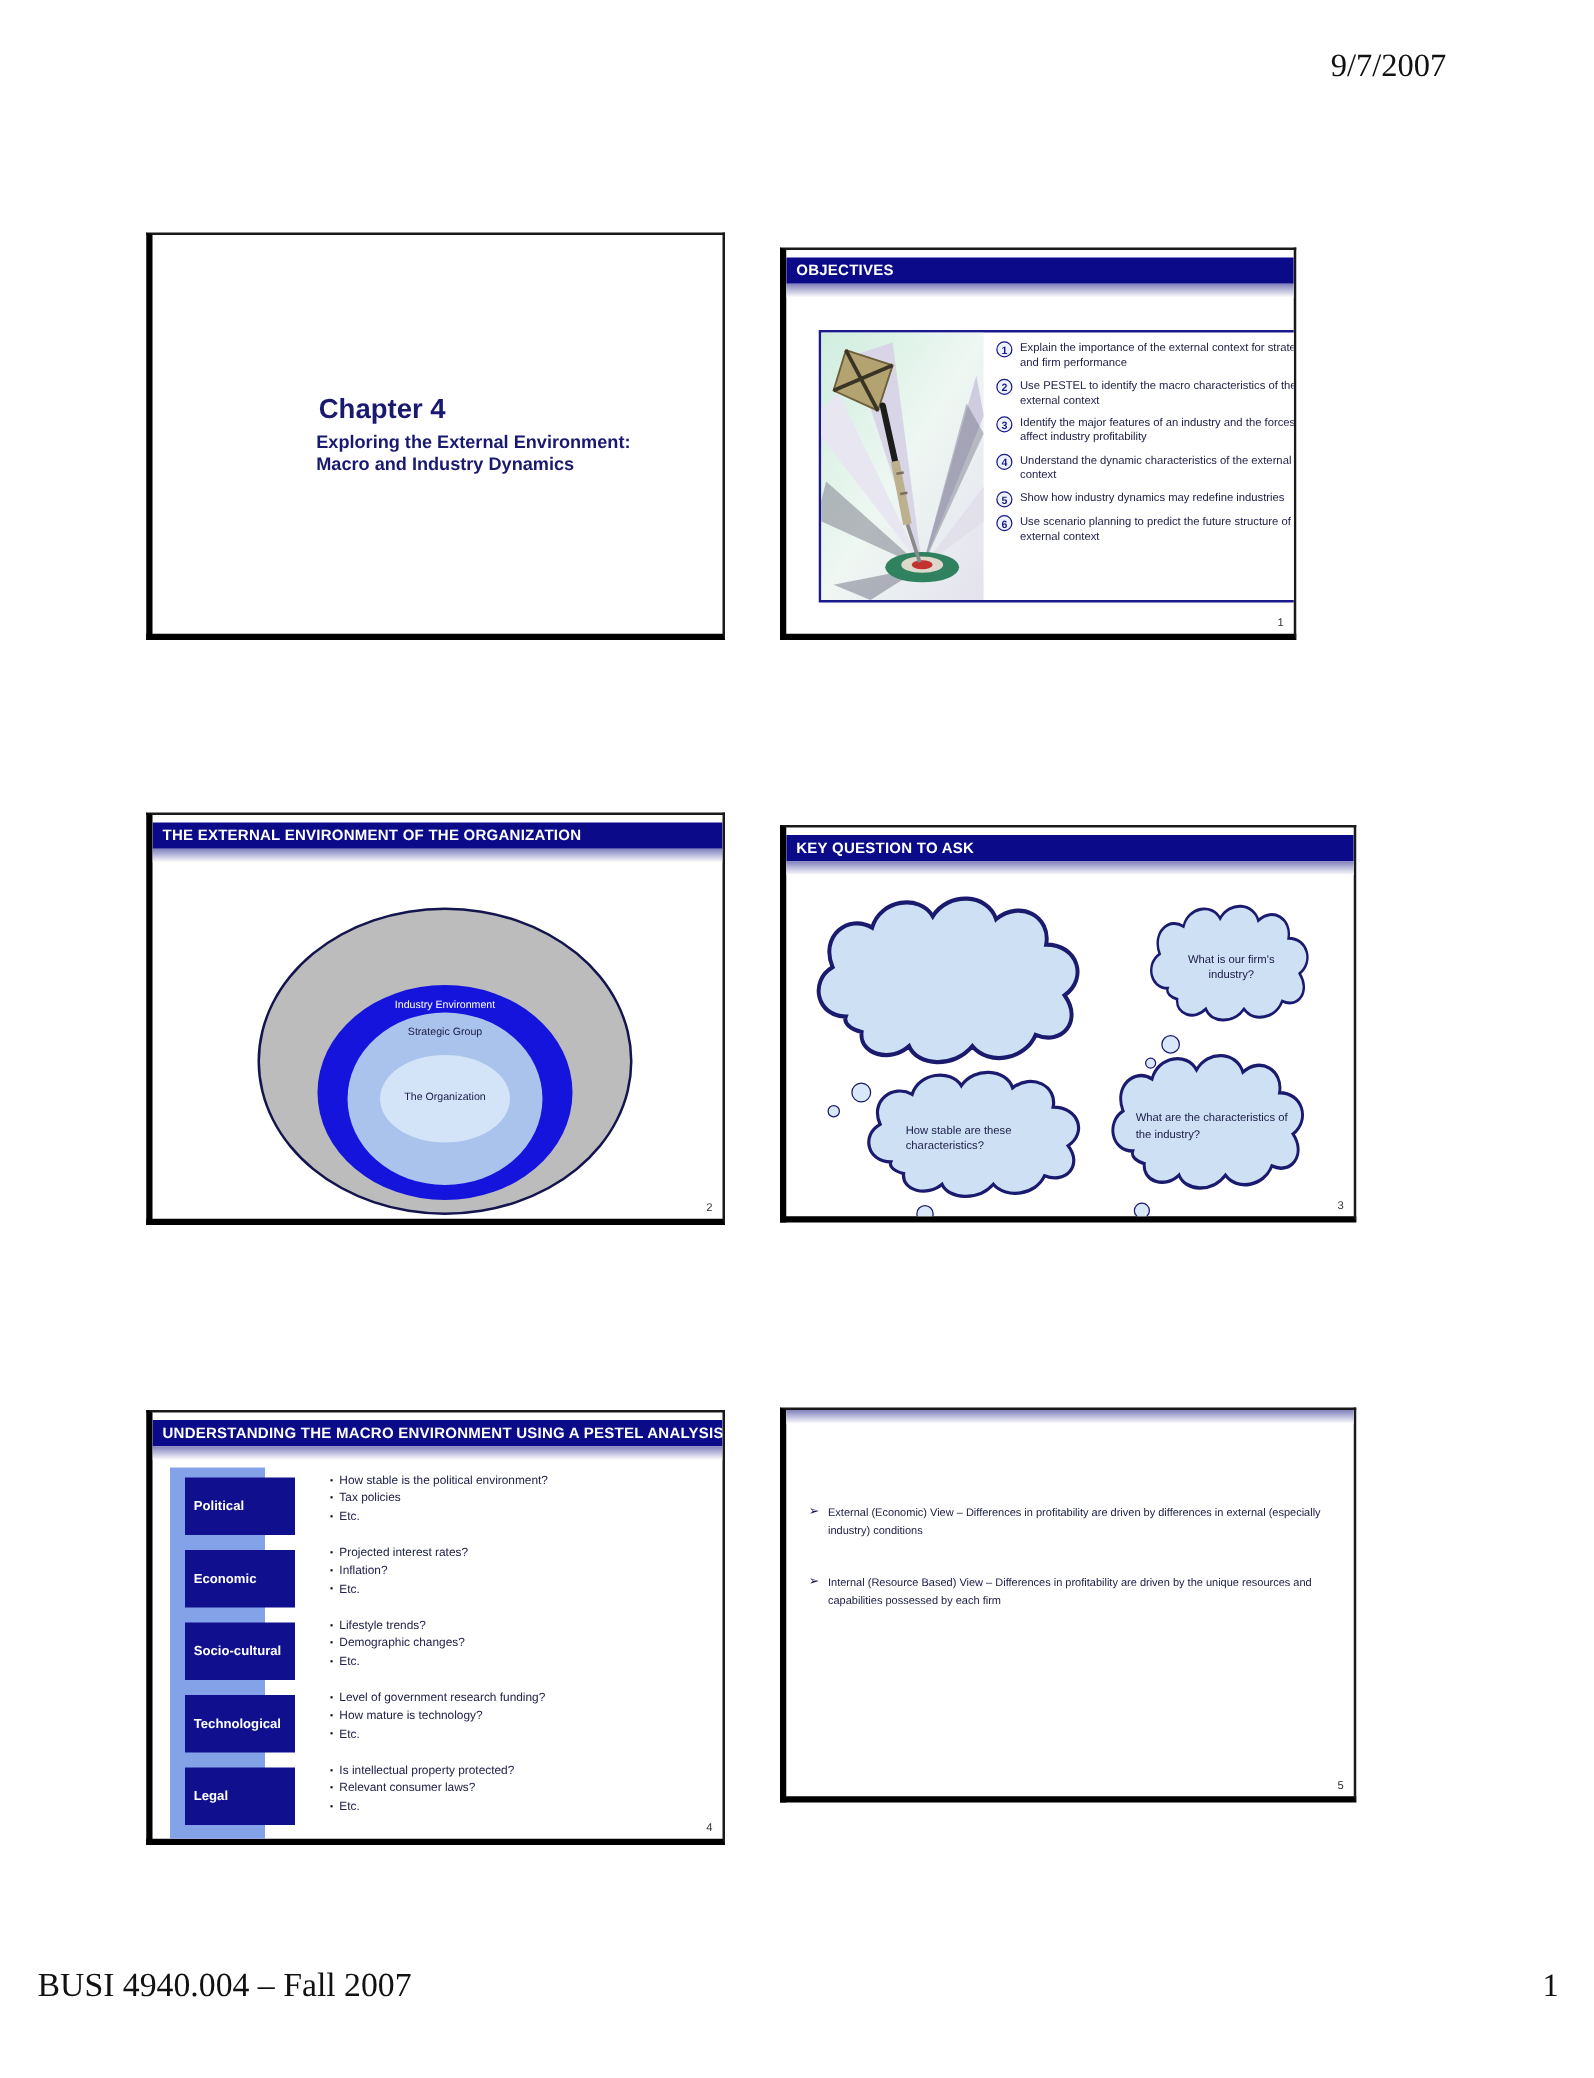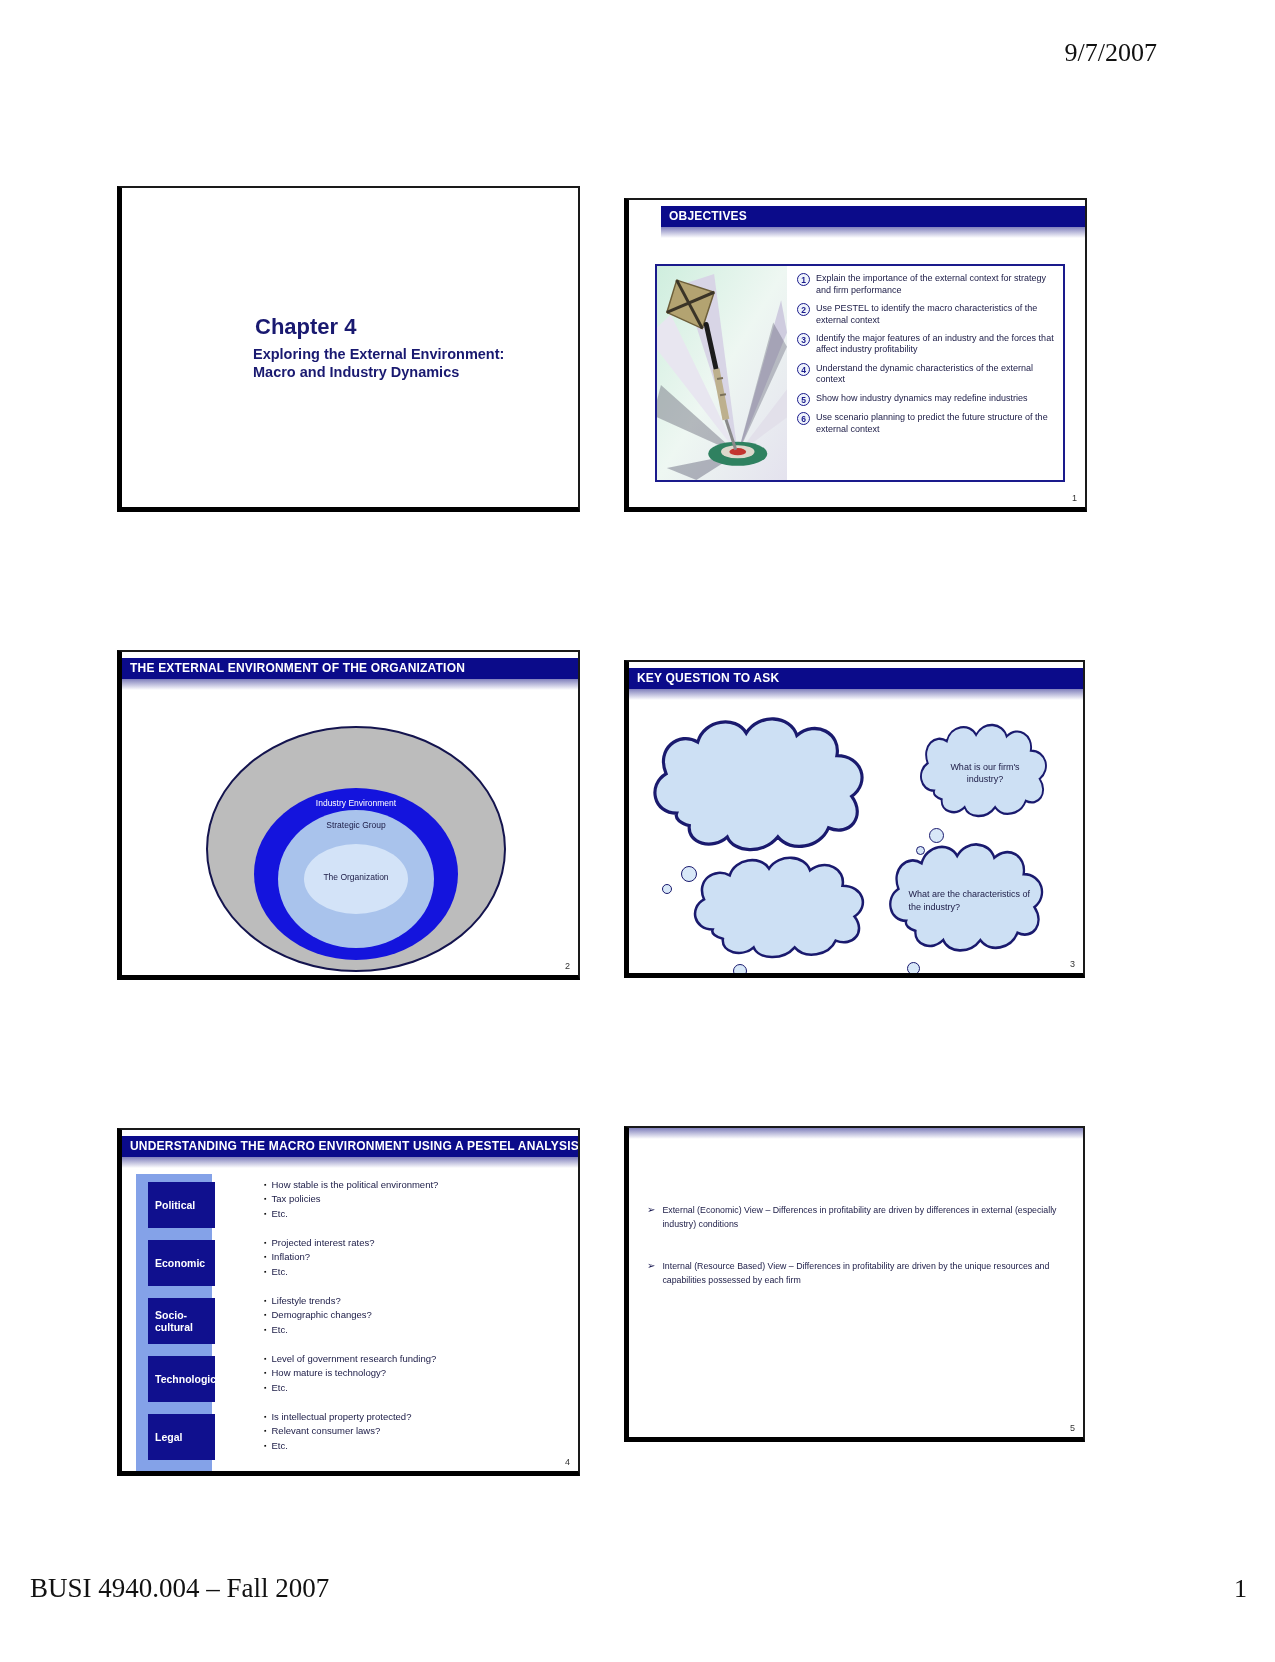--- a/index.html
+++ b/index.html
@@ -11,21 +11,21 @@
   body{width:1275px;height:1662px;background:#ffffff;position:relative;
        font-family:"Liberation Sans",sans-serif;overflow:hidden;}
   .serif{font-family:"Liberation Serif",serif;color:#111;text-align:right;}
   #hdr-date{position:absolute;top:38px;right:118px;font-size:26px;}
   #ftr-left{position:absolute;bottom:58px;left:30px;font-size:27px;}
   #ftr-right{position:absolute;bottom:58px;right:28px;font-size:26px;}
 
   .slide{position:absolute;background:#fff;border:2px solid #1a1a1a;
          border-left:5px solid #000;border-bottom:5px solid #000;overflow:hidden;}
   #s1{left:117px;top:186px;width:463px;height:326px;}
-  #s2{left:624px;top:198px;width:463px;height:314px;padding-left:32px;}
+  #s2{left:624px;top:198px;width:413px;height:314px;}
   #s3{left:117px;top:650px;width:463px;height:330px;}
   #s4{left:624px;top:660px;width:461px;height:318px;}
   #s5{left:117px;top:1128px;width:463px;height:348px;}
   #s6{left:624px;top:1126px;width:461px;height:316px;}
 
   .tbar{margin-top:6px;height:21px;background:var(--title-bar);color:#fff;font-weight:bold;
         font-size:12px;line-height:21px;padding-left:8px;letter-spacing:.2px;white-space:nowrap;}
   .tbar.small{font-size:11.5px;}
   .tfade{height:11px;background:linear-gradient(to bottom,#8080bc,#ffffff);}
   .pagenum{position:absolute;right:8px;bottom:4px;font-size:9px;color:#333;}
@@ -63,21 +63,21 @@
               font-size:9px;color:var(--text-dark);line-height:1.35;}
   .cloud-text.center{text-align:center;justify-content:center;left:12%;right:12%;}
   #c1{left:16px;top:44px;width:232px;height:158px;}
   #c2{left:286px;top:54px;width:140px;height:110px;}
   #c3{left:58px;top:186px;width:188px;height:120px;}
   #c4{left:254px;top:172px;width:170px;height:128px;}
   .tailc{position:absolute;border:1.5px solid var(--cloud-border);background:#d8e8f8;border-radius:50%;}
 
   
   .pstrip{position:absolute;left:14px;top:44px;width:76px;height:298px;background:var(--pestel-strip);}
-  .pbox{position:absolute;left:26px;width:67px;height:46px;background:var(--pestel-box);
+  .pbox{position:absolute;left:26px;width:88px;height:46px;background:var(--pestel-box);
         color:#fff;font-weight:bold;font-size:10.5px;display:flex;align-items:center;padding-left:7px;}
   .pbul{position:absolute;left:142px;width:300px;font-size:9.5px;color:var(--text-dark);line-height:1.5;}
   .bline{display:flex;gap:5px;}
   .sqm{font-size:7px;line-height:14px;color:#111;}
 
   
   .tv-bullet{position:absolute;left:18px;width:424px;display:flex;gap:7px;font-size:8.8px;
              color:var(--text-dark);line-height:1.55;}
   .ptr{color:#14144e;font-size:10px;line-height:1.2;flex:0 0 auto;}
 </style>
@@ -189,20 +189,21 @@
     </svg>
     <div class="cloud-text center">What is our firm's industry?</div>
   </div>
   <div class="tailc" style="left:300px;top:166px;width:15px;height:15px;"></div>
   <div class="tailc" style="left:287px;top:184px;width:9px;height:9px;"></div>
 
   <div id="c3" class="cloud">
     <svg viewBox="0 0 220 140" preserveAspectRatio="none">
       <path d="M30,95 C8,95 2,70 20,60 C10,38 32,22 50,32 C56,12 86,8 96,24 C108,6 138,8 144,26 C162,12 186,24 182,44 C206,44 214,68 196,80 C210,98 194,116 174,108 C166,126 138,130 126,116 C112,132 84,130 78,116 C64,128 40,122 42,106 C34,104 28,100 30,95 Z" fill="var(--cloud-fill)" stroke="var(--cloud-border)" stroke-width="3"></path>
     </svg>
+    <div class="cloud-text" style="left:20%;">How stable are these characteristics?</div>
   </div>
   <div class="tailc" style="left:104px;top:302px;width:14px;height:14px;"></div>
 
   <div id="c4" class="cloud">
     <svg viewBox="0 0 220 140" preserveAspectRatio="none">
       <path d="M30,95 C8,95 2,70 20,60 C10,38 32,22 50,32 C56,12 86,8 96,24 C108,6 138,8 144,26 C162,12 186,24 182,44 C206,44 214,68 196,80 C210,98 194,116 174,108 C166,126 138,130 126,116 C112,132 84,130 78,116 C64,128 40,122 42,106 C34,104 28,100 30,95 Z" fill="var(--cloud-fill)" stroke="var(--cloud-border)" stroke-width="3"></path>
     </svg>
     <div class="cloud-text">What are the characteristics of the industry?</div>
   </div>
   <div class="tailc" style="left:278px;top:300px;width:13px;height:13px;"></div>

